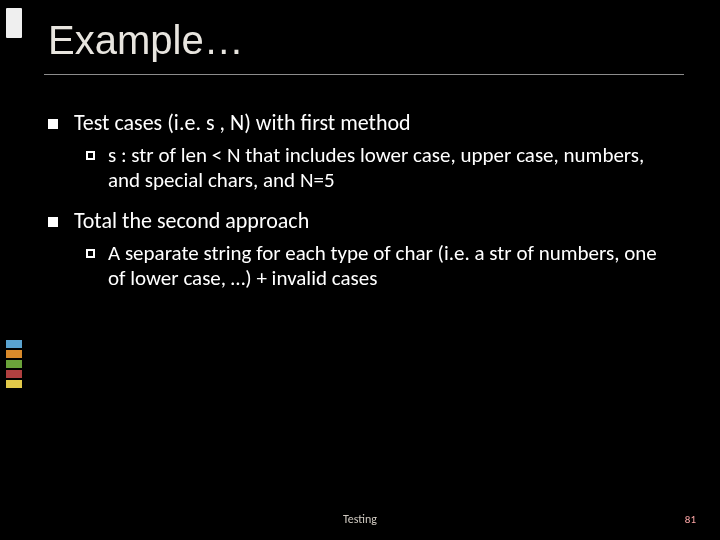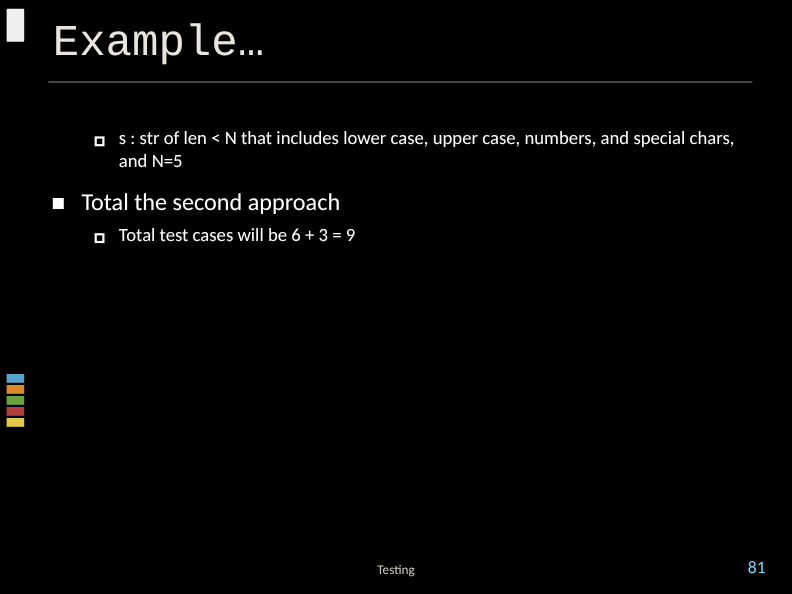--- a/index.html
+++ b/index.html
@@ -45,21 +45,21 @@
     width: 16px;
     height: 8px;
     margin-bottom: 2px;
   }
   .title {
     position: absolute;
     left: 48px;
     top: 18px;
     font-size: 40px;
     color: #e8e5df;
-    font-family: Liberation Mono, monospace;
+    font-family: Liberation Sans, sans-serif;
     font-weight: 400;
     letter-spacing: 0px;
   }
   .title-rule {
     position: absolute;
     left: 44px;
     top: 74px;
     width: 640px;
     height: 0;
     border-top: 1px solid rgba(255,255,255,0.55);
@@ -87,21 +87,21 @@
     height: 10px;
     background: #fff;
   }
   .subgroup {
     margin: 6px 0 14px 0;
   }
   .l2 {
     position: relative;
     padding-left: 60px;
     margin-bottom: 2px;
-    font-size: 17px;
+    font-size: 21px;
     line-height: 1.22;
   }
   .l2::before {
     content: "";
     position: absolute;
     left: 38px;
     top: 8px;
     width: 9px;
     height: 9px;
     box-sizing: border-box;
@@ -114,22 +114,22 @@
     right: 0;
     bottom: 14px;
     text-align: center;
     font-size: 12px;
     color: #cfc9c0;
   }
   .footer-right {
     position: absolute;
     right: 24px;
     bottom: 14px;
-    font-size: 16px;
-    color: #7dd3fc;
+    font-size: 11px;
+    color: #fca5a5;
   }
 </style>
 </head>
 <body>
 
 <div class="slide">
 
   <div class="accent-tab">
     <div class="top-white"></div>
     <div class="colors">
@@ -139,27 +139,28 @@
       <div class="cbar" style="background:#b04040"></div>
       <div class="cbar" style="background:#e2c94a"></div>
     </div>
   </div>
 
   <div class="title">Example…</div>
   <div class="title-rule"></div>
 
   <div class="content">
 
+    <div class="l1">Test cases (i.e. s , N) with first method</div>
     <div class="subgroup">
       <div class="l2">s : str of len &lt; N that includes lower case, upper case, numbers, and special chars, and N=5</div>
     </div>
 
     <div class="l1">Total the second approach</div>
     <div class="subgroup">
-      <div class="l2">Total test cases will be 6 + 3 = 9</div>
+      <div class="l2">A separate string for each type of char (i.e. a str of numbers, one of lower case, …) + invalid cases</div>
     </div>
 
   </div>
 
   <div class="footer-center">Testing</div>
   <div class="footer-right">81</div>
 
 </div>
 
 </body></html>

